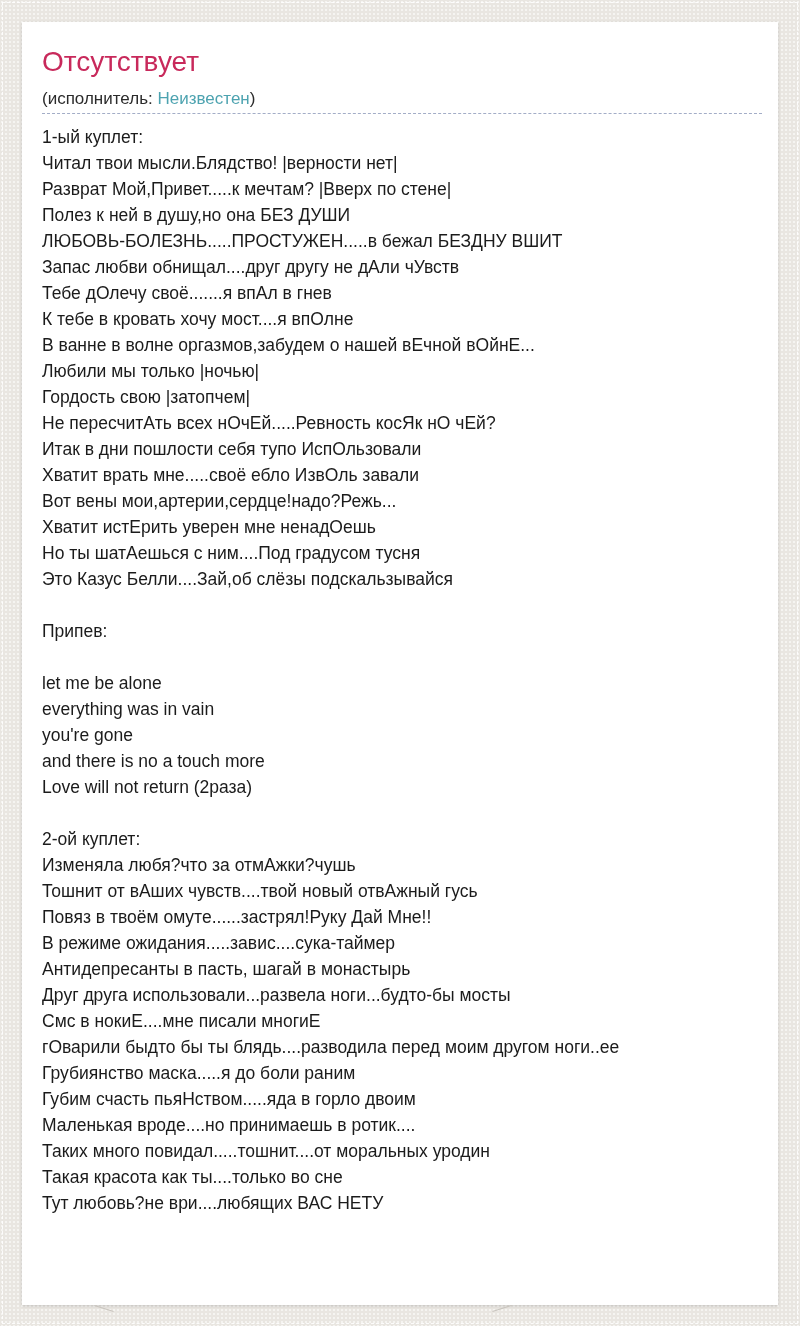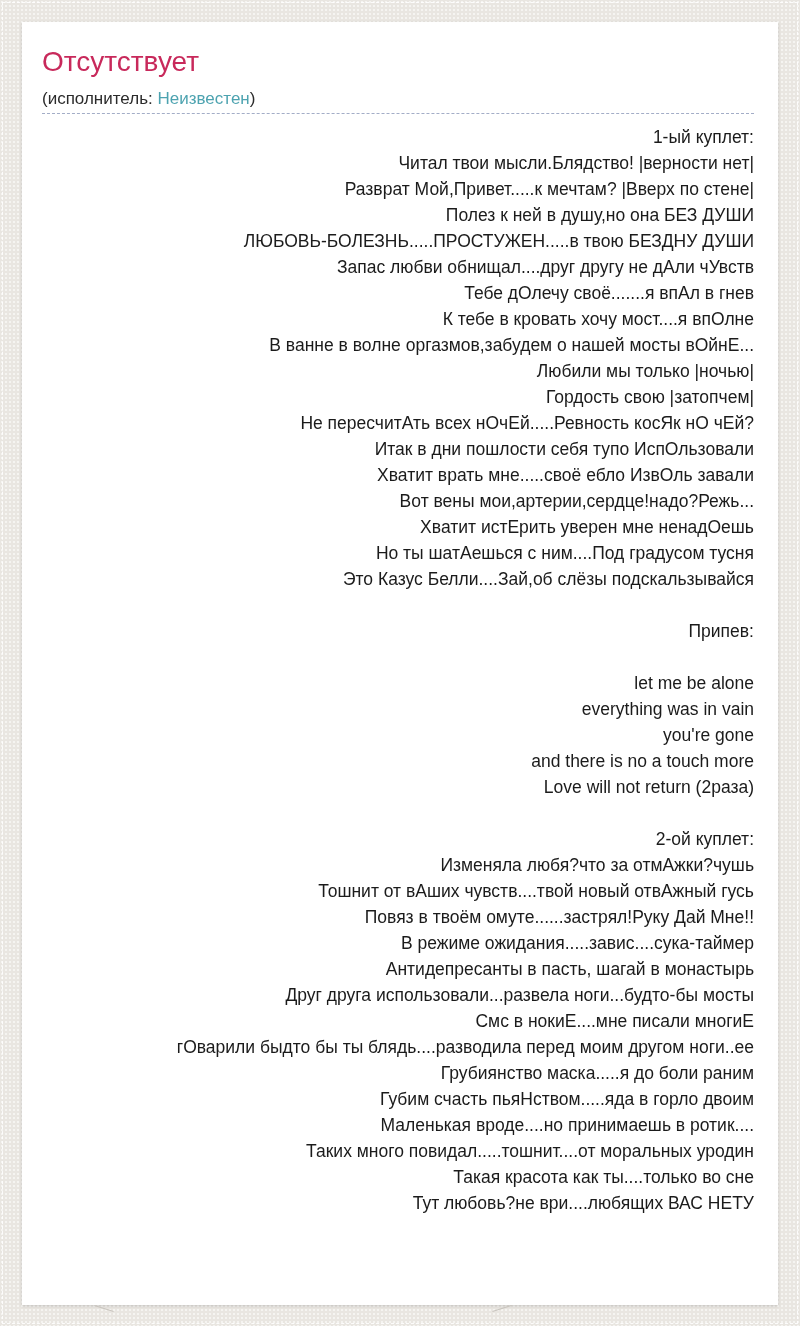--- a/index.html
+++ b/index.html
@@ -24,21 +24,21 @@
   }
   .card {
     position: absolute;
     left: 22px;
     top: 22px;
     width: 756px;
     height: 1283px;
     background: #ffffff;
     box-shadow: 0 1px 3px rgba(0,0,0,0.18);
     box-sizing: border-box;
-    padding: 24px 24px 0 20px;
+    padding: 24px 16px 0 20px;
   }
   .curl-mark {
     position: absolute;
     bottom: -4px;
     width: 20px;
     height: 1px;
     background: #c9c5bf;
   }
   .curl-left  { left: 72px;  transform: rotate(18deg); }
   .curl-right { left: 470px; transform: rotate(-18deg); }
@@ -66,44 +66,43 @@
     cursor: pointer;
   }
   .lyrics {
     color: #1b1b1b;
     font-size: 17.5px;
   }
   .line {
     min-height: 26px;
     line-height: 26px;
     white-space: pre;
-    text-align: right;
   }
 </style>
 </head>
 <body>
 
 <div class="page-frame"></div>
 
 <div class="card">
   <div class="header">
     <h1 class="song-title">Отсутствует</h1>
     <div class="artist-line"><span>(исполнитель: </span><a class="artist-link">Неизвестен</a><span>)</span></div>
   </div>
 
   <div class="lyrics">
       <div class="line">1-ый куплет:</div>
       <div class="line">Читал твои мысли.Блядство! |верности нет|</div>
       <div class="line">Разврат Мой,Привет.....к мечтам? |Вверх по стене|</div>
       <div class="line">Полез к ней в душу,но она БЕЗ ДУШИ</div>
-      <div class="line">ЛЮБОВЬ-БОЛЕЗНЬ.....ПРОСТУЖЕН.....в твою БЕЗДНУ ДУШИ</div>
+      <div class="line">ЛЮБОВЬ-БОЛЕЗНЬ.....ПРОСТУЖЕН.....в бежал БЕЗДНУ ВШИТ</div>
       <div class="line">Запас любви обнищал....друг другу не дАли чУвств</div>
       <div class="line">Тебе дОлечу своё.......я впАл в гнев</div>
       <div class="line">К тебе в кровать хочу мост....я впОлне</div>
-      <div class="line">В ванне в волне оргазмов,забудем о нашей мосты вОйнЕ...</div>
+      <div class="line">В ванне в волне оргазмов,забудем о нашей вЕчной вОйнЕ...</div>
       <div class="line">Любили мы только |ночью|</div>
       <div class="line">Гордость свою |затопчем|</div>
       <div class="line">Не пересчитАть всех нОчЕй.....Ревность косЯк нО чЕй?</div>
       <div class="line">Итак в дни пошлости себя тупо ИспОльзовали</div>
       <div class="line">Хватит врать мне.....своё ебло ИзвОль завали</div>
       <div class="line">Вот вены мои,артерии,сердце!надо?Режь...</div>
       <div class="line">Хватит истЕрить уверен мне ненадОешь</div>
       <div class="line">Но ты шатАешься с ним....Под градусом тусня</div>
       <div class="line">Это Казус Белли....Зай,об слёзы подскальзывайся</div>
       <div class="line"></div>

